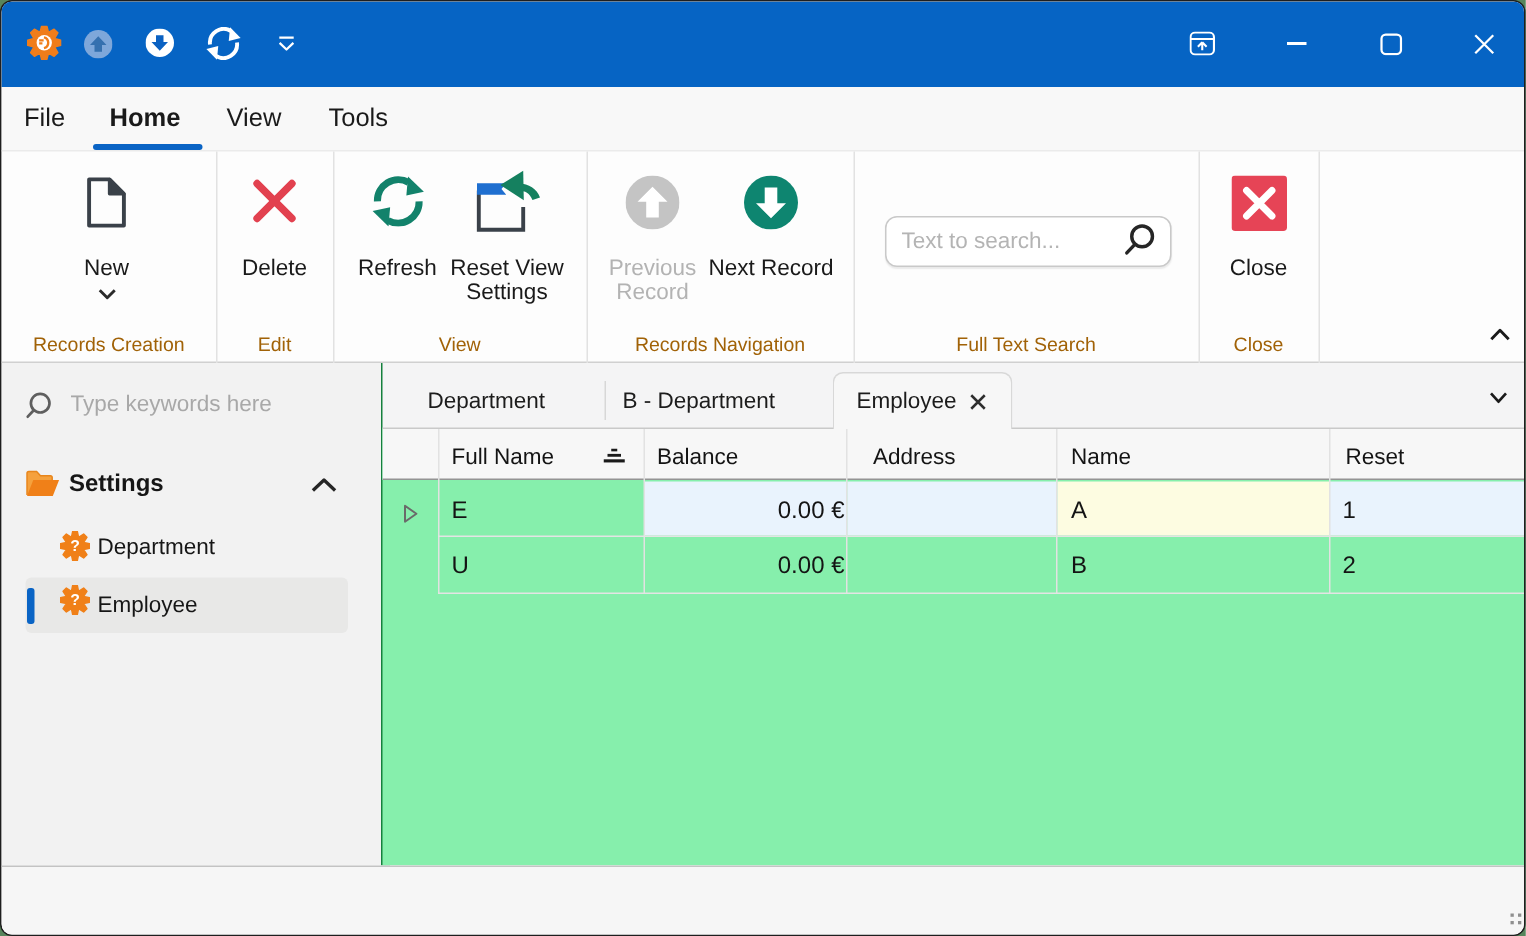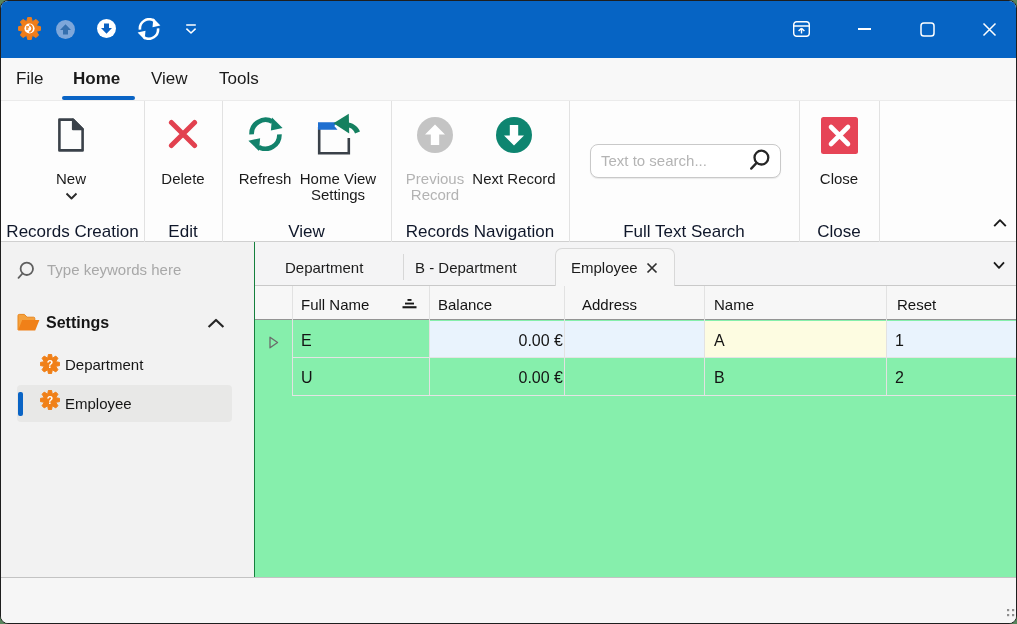--- a/index.html
+++ b/index.html
@@ -9,21 +9,21 @@
 
 .titlebar{position:absolute;left:0;top:0;width:100%;height:57px;background:#0664c4}
 .title-text{position:absolute;top:19px;left:0;width:1017px;text-align:center;color:#fff;font-size:14px}
 
 .menubar{position:absolute;left:0;top:57px;width:100%;height:42px;background:#f8f8f8}
 .menu-item{position:absolute;top:11px;font-size:17px;color:#1a1a1a}
 .home-underline{position:absolute;left:61px;top:38px;width:73px;height:4px;border-radius:2px;background:#0a64c5}
 
 .ribbon{position:absolute;left:0;top:99px;width:100%;height:142px;background:#fdfdfd;border-top:1px solid #ebebeb;border-bottom:1px solid #d0d0d0}
 .rsep{position:absolute;top:0;width:1px;height:141px;background:#e2e2e2}
-.rlabel{position:absolute;top:121px;font-size:17px;color:#0f172a;text-align:center}
+.rlabel{position:absolute;top:121px;font-size:13px;color:#a16207;text-align:center}
 .rtext{position:absolute;font-size:15px;color:#1a1a1a;text-align:center;line-height:16px}
 .rtext.gray{color:#b3b3b3}
 
 .leftpanel{position:absolute;left:0;top:241px;width:259px;height:335px;background:#f2f2f2;border-right:6px solid #15803d}
 .lp-text{position:absolute;font-size:15px;color:#161616}
 
 .tabstrip{position:absolute;left:254px;top:241px;width:763px;height:44px;background:#f4f4f5;border-bottom:1px solid #c9c9c9}
 .tab-label{position:absolute;top:17px;font-size:15px;color:#1c1c1c}
 .activetab{position:absolute;left:300px;top:6px;width:120px;height:38px;background:#f7f7f7;border:1px solid #d8d8d8;border-bottom:none;border-radius:7px 7px 0 0}
 
@@ -97,21 +97,21 @@
     <div class="rsep" style="left:878px"></div>
     <div class="rlabel" style="left:0;width:143px">Records Creation</div>
     <div class="rlabel" style="left:143px;width:78px">Edit</div>
     <div class="rlabel" style="left:221px;width:169px">View</div>
     <div class="rlabel" style="left:390px;width:178px">Records Navigation</div>
     <div class="rlabel" style="left:568px;width:230px">Full Text Search</div>
     <div class="rlabel" style="left:798px;width:80px">Close</div>
     <div class="rtext" style="left:30px;top:70px;width:80px">New</div>
     <div class="rtext" style="left:143px;top:70px;width:78px">Delete</div>
     <div class="rtext" style="left:224px;top:70px;width:80px">Refresh</div>
-    <div class="rtext" style="left:297px;top:70px;width:80px">Home View Settings</div>
+    <div class="rtext" style="left:297px;top:70px;width:80px">Reset View Settings</div>
     <div class="rtext gray" style="left:394px;top:70px;width:80px">Previous Record</div>
     <div class="rtext" style="left:458px;top:70px;width:110px">Next Record</div>
     <div class="rtext" style="left:798px;top:70px;width:80px">Close</div>
 
     <div class="abs" style="left:589px;top:43px;width:191px;height:34px;background:#fff;border:1px solid #c9c9c9;border-radius:8px;box-shadow:0 1px 1px rgba(0,0,0,0.08)"></div>
     <div class="abs" style="left:600px;top:51px;font-size:15px;color:#b4b4b4">Text to search...</div>
     <svg class="abs" style="left:747px;top:47px" width="23" height="25" viewBox="0 0 23 25">
       <circle cx="13.4" cy="9.6" r="6.9" stroke="#262626" stroke-width="2.3" fill="none"></circle>
       <path d="M8.6 14.9 L3.2 20.6" stroke="#262626" stroke-width="2.3" stroke-linecap="round"></path>
     </svg>

